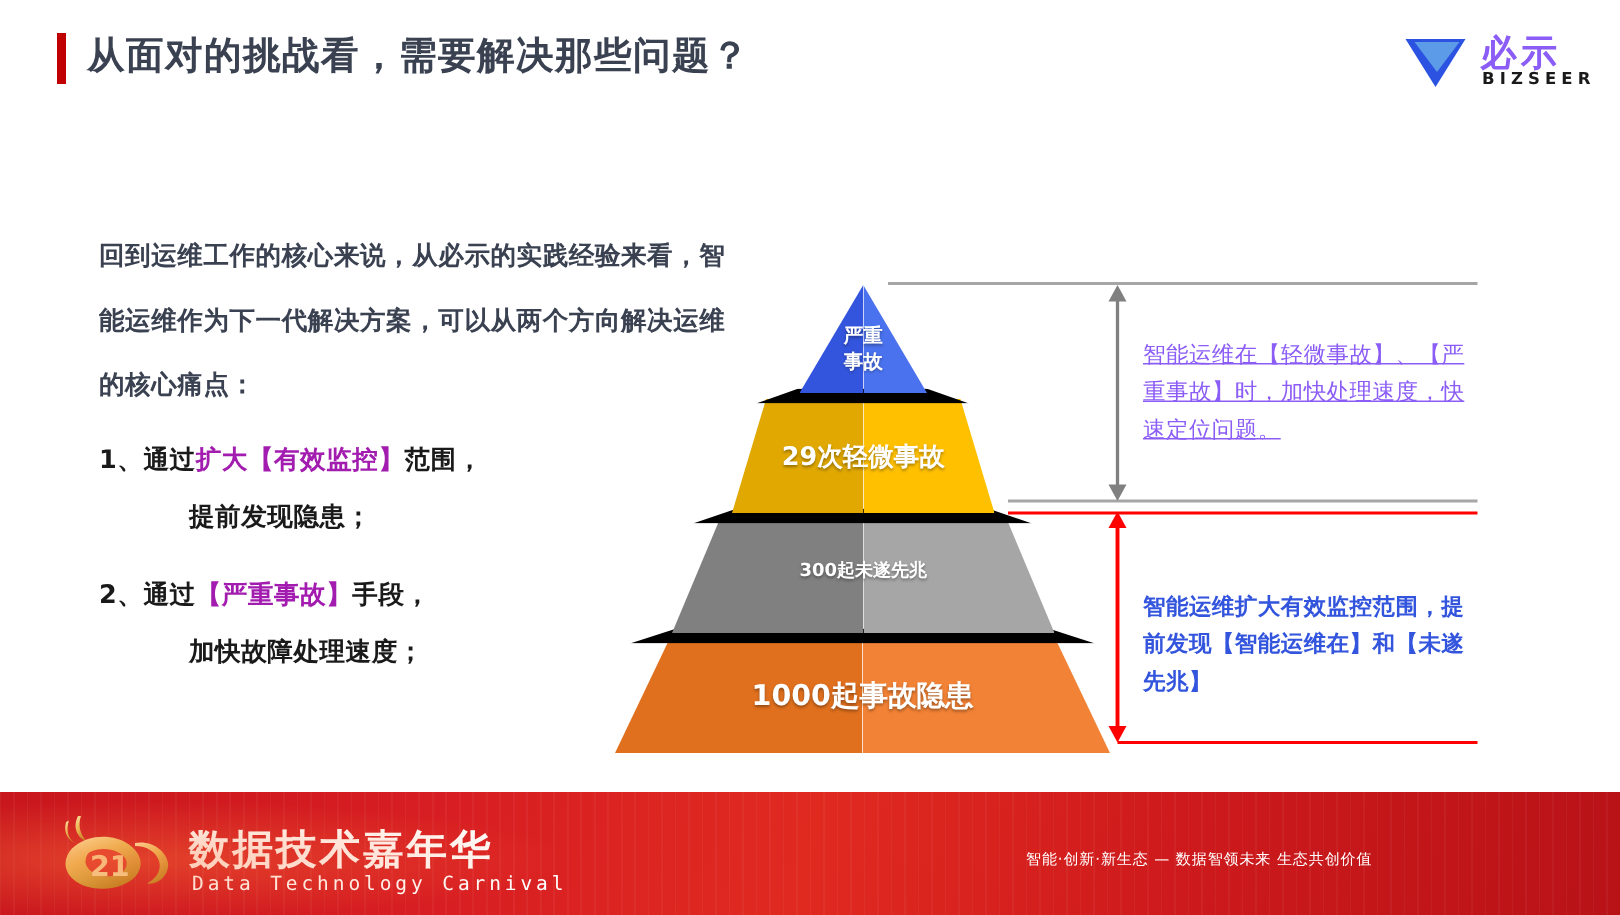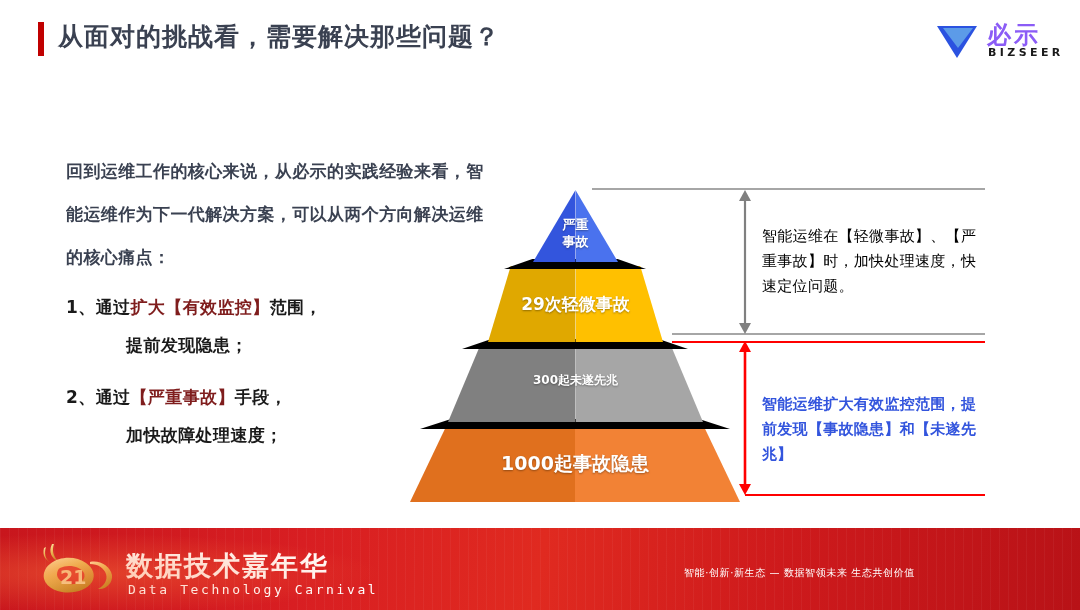--- a/index.html
+++ b/index.html
@@ -42,21 +42,21 @@
     letter-spacing: 0.4px;
   }
   .bullet {
     position: absolute; left: 66px; width: 430px;
     font-size: 17px; font-weight: bold; color: #1a1a1a; line-height: 38px;
     letter-spacing: 0.4px;
   }
   .bullet-1 { top: 288px; }
   .bullet-2 { top: 378px; }
   .bullet .sub { display: block; padding-left: 60px; }
-  .hl { color: #7f1d1d; margin-top: 37px; }
+  .hl { color: #a21caf; margin-top: 37px; }
 
   
   .pyramid { position: absolute; left: 410px; top: 190px; width: 330px; height: 312px; }
   .lvl { position: absolute; }
   .lvl .half { position: absolute; top: 0; height: 100%; width: 50%; }
   .lvl .lhalf { left: 0; }
   .lvl .rhalf { left: 50%; }
   .shadow { position: absolute; background: #000000; }
   .lvl-label {
     position: absolute; width: 100%; text-align: center;
@@ -107,21 +107,21 @@
   .arrow { position: absolute; }
   #arrow-gray { left: 738px; top: 190px; width: 14px; height: 144px; }
   #arrow-red  { left: 738px; top: 341px; width: 14px; height: 154px; }
 
   .ann {
     position: absolute;
     letter-spacing: 0.3px;
   }
   #ann-gray {
     left: 762px; top: 224px; width: 228px;
-    font-size: 15px; color: #000000; line-height: 25px; font-weight: normal;
+    font-size: 15px; color: #8b5cf6; line-height: 25px; font-weight: normal; text-decoration: underline;
   }
   #ann-blue {
     left: 762px; top: 392px; width: 228px;
     font-size: 15px; color: #3355DD; line-height: 25px; font-weight: bold;
   }
 
   
   .footer {
     position: absolute; left: 0; top: 528px; width: 1080px; height: 82px;
     background:
@@ -228,21 +228,21 @@
     <polygon points="7,144 13,133 1,133" fill="#808080"></polygon>
   </svg>
 
   <svg class="arrow" id="arrow-red" viewBox="0 0 14 154">
     <line x1="7" y1="8" x2="7" y2="146" stroke="#FF0000" stroke-width="2.6"></line>
     <polygon points="7,0 13,11 1,11" fill="#FF0000"></polygon>
     <polygon points="7,154 13,143 1,143" fill="#FF0000"></polygon>
   </svg>
 
   <div class="ann" id="ann-gray">智能运维在【轻微事故】、【严重事故】时，加快处理速度，快速定位问题。</div>
-  <div class="ann" id="ann-blue">智能运维扩大有效监控范围，提前发现【事故隐患】和【未遂先兆】</div>
+  <div class="ann" id="ann-blue">智能运维扩大有效监控范围，提前发现【智能运维在】和【未遂先兆】</div>
 
   <div class="footer">
     <svg class="f-ox" viewBox="0 0 90 58">
       <defs>
         <linearGradient id="gold" x1="0" y1="0" x2="0.6" y2="1">
           <stop offset="0%" stop-color="#FFF0B8"></stop>
           <stop offset="45%" stop-color="#E8C457"></stop>
           <stop offset="100%" stop-color="#B8831C"></stop>
         </linearGradient>
       </defs>

